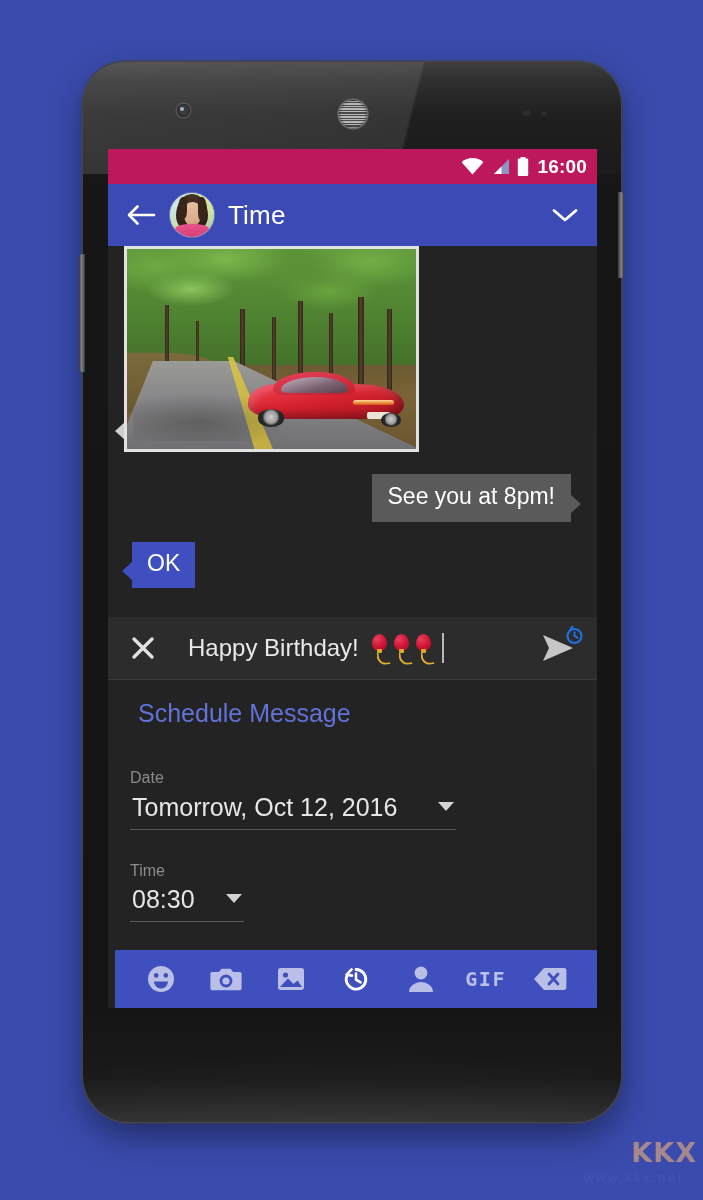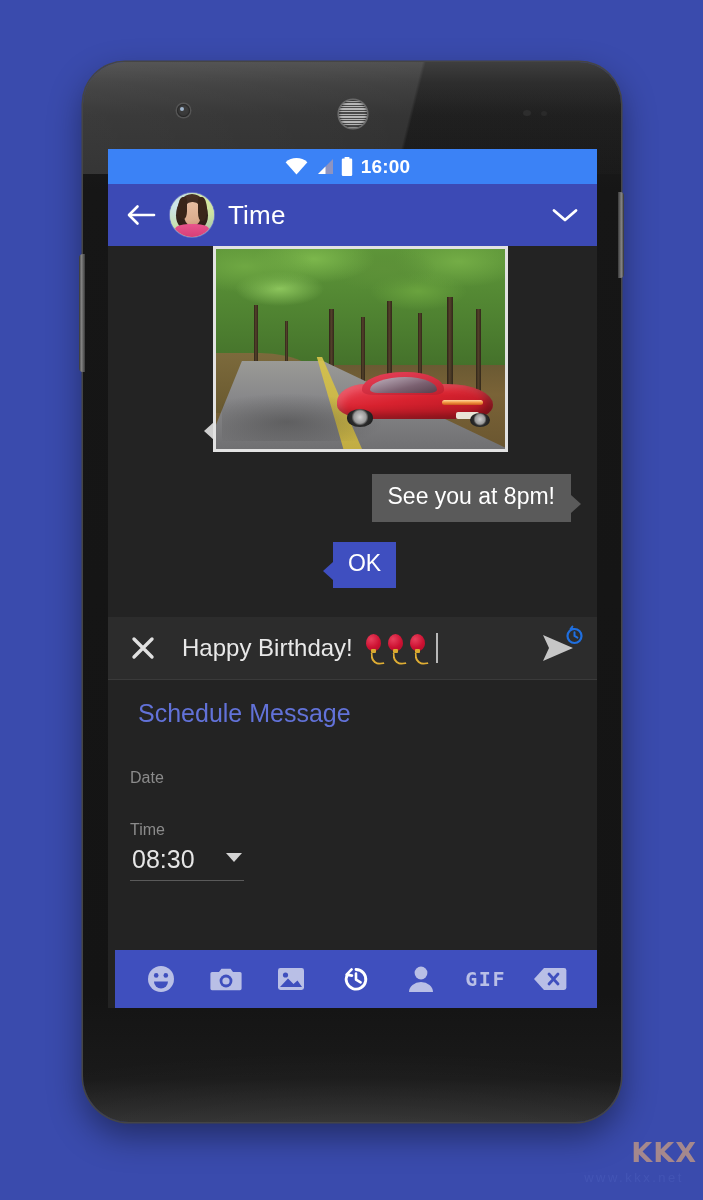--- a/index.html
+++ b/index.html
@@ -157,24 +157,24 @@
     height: 859px;
     overflow: hidden;
     background: #232323;
     display: flex;
     flex-direction: column;
   }
 
   
   #status-bar {
     height: 35px;
-    background: #3b82f6;
+    background: #be185d;
     display: flex;
     align-items: center;
-    justify-content: center;
+    justify-content: flex-end;
     padding-right: 10px;
     gap: 7px;
     flex: 0 0 auto;
   }
   #status-bar .si { display: block; }
   #status-time {
     color: #ffffff;
     font-size: 19px;
     font-weight: bold;
     letter-spacing: 0.2px;
@@ -259,21 +259,21 @@
   #message-list {
     flex: 1 1 auto;
     background: #232323;
     padding: 0 0 4px 0;
     overflow: hidden;
     display: flex;
     flex-direction: column;
   }
 
   .msg-row { display: flex; width: 100%; }
-  .msg-row.in  { justify-content: center; }
+  .msg-row.in  { justify-content: flex-start; }
   .msg-row.out { justify-content: flex-end; }
 
   
   #photo-message {
     margin: 0 0 0 16px;
     position: relative;
     width: 295px;
     height: 206px;
   }
   #photo-message .tail {
@@ -444,21 +444,21 @@
   }
 
   
   #compose-row {
     flex: 0 0 auto;
     height: 62px;
     background: #2c2c2c;
     display: flex;
     align-items: center;
     padding: 0 12px 0 22px;
-    gap: 14px;
+    gap: 20px;
     border-bottom: 1px solid #3a3a3a;
   }
   #clear-button { cursor: pointer; display: flex; align-items: center; flex: 0 0 auto; }
   #compose-input {
     flex: 1 1 auto;
     display: flex;
     align-items: center;
     gap: 2px;
     min-width: 0;
     padding-left: 12px;
@@ -753,20 +753,24 @@
           </svg>
         </span>
       </span>
     </div>
 
     <div id="schedule-panel">
       <div id="schedule-title">Schedule Message</div>
 
       <div class="field" id="date-field">
         <div class="field-label">Date</div>
+        <div class="field-control">
+          <span class="field-value">Tomorrow, Oct 12, 2016</span>
+          <span class="caret-down"></span>
+        </div>
       </div>
 
       <div class="field" id="time-field">
         <div class="field-label">Time</div>
         <div class="field-control">
           <span class="field-value">08:30</span>
           <span class="caret-down"></span>
         </div>
       </div>
     </div>

